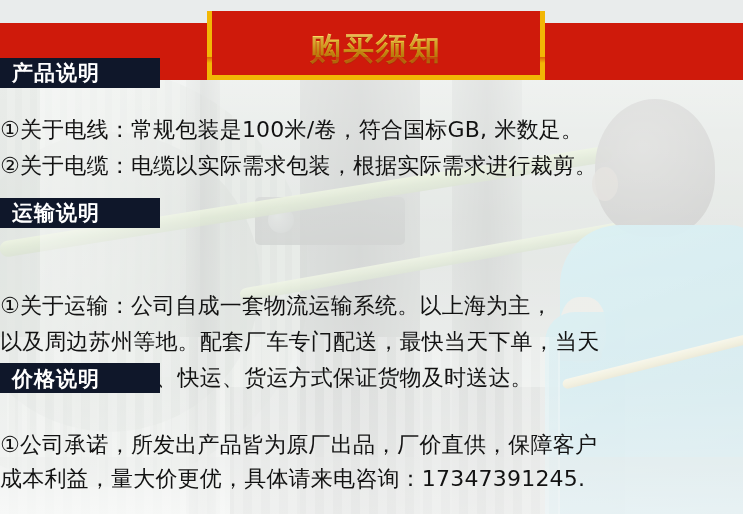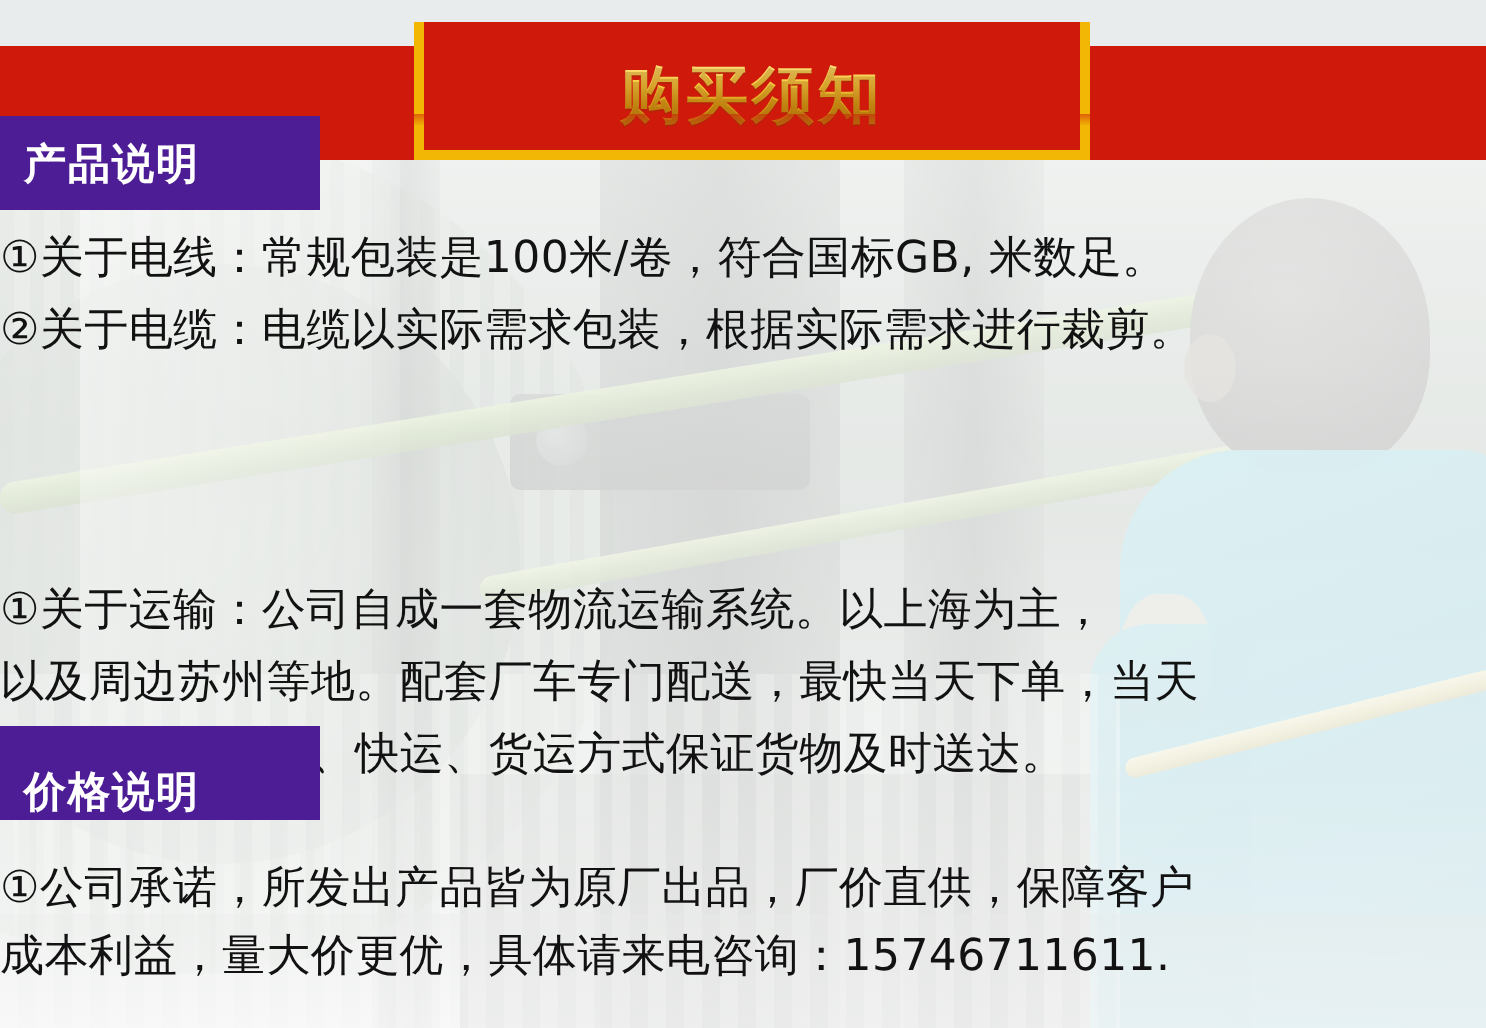--- a/index.html
+++ b/index.html
@@ -251,22 +251,22 @@
   .content {
     position: absolute;
     left: 0; top: 0;
     width: 743px; height: 514px;
     z-index: 7;
   }
   .tag {
     position: absolute;
     left: 0;
     width: 160px;
-    height: 47px;
-    background: #4c1d95;
+    height: 30px;
+    background: #0f172a;
     color: #ffffff;
     font-family: "DejaVu Sans", "Liberation Sans", sans-serif;
     font-size: 21px;
     font-weight: bold;
     letter-spacing: 1px;
     display: flex;
     align-items: center;
     padding-left: 12px;
     box-sizing: border-box;
   }
@@ -328,24 +328,27 @@
   <div class="header-shadow"></div>
 
   <div class="content">
 
     <div class="tag tag-1">
       <span>产品说明</span>
     </div>
     <div class="para para-1">①关于电线：常规包装是100米/卷，符合国标GB, 米数足。
 ②关于电缆：电缆以实际需求包装，根据实际需求进行裁剪。</div>
 
+    <div class="tag tag-2">
+      <span>运输说明</span>
+    </div>
     <div class="para para-2">①关于运输：公司自成一套物流运输系统。以上海为主，
 以及周边苏州等地。配套厂车专门配送，最快当天下单，当天
 送达。配合快递、快运、货运方式保证货物及时送达。</div>
 
     <div class="tag tag-3">
       <span>价格说明</span>
     </div>
     <div class="para para-3">①公司承诺，所发出产品皆为原厂出品，厂价直供，保障客户
-成本利益，量大价更优，具体请来电咨询：15746711611.</div>
+成本利益，量大价更优，具体请来电咨询：17347391245.</div>
 
   </div>
 </div>
 
 </body></html>

